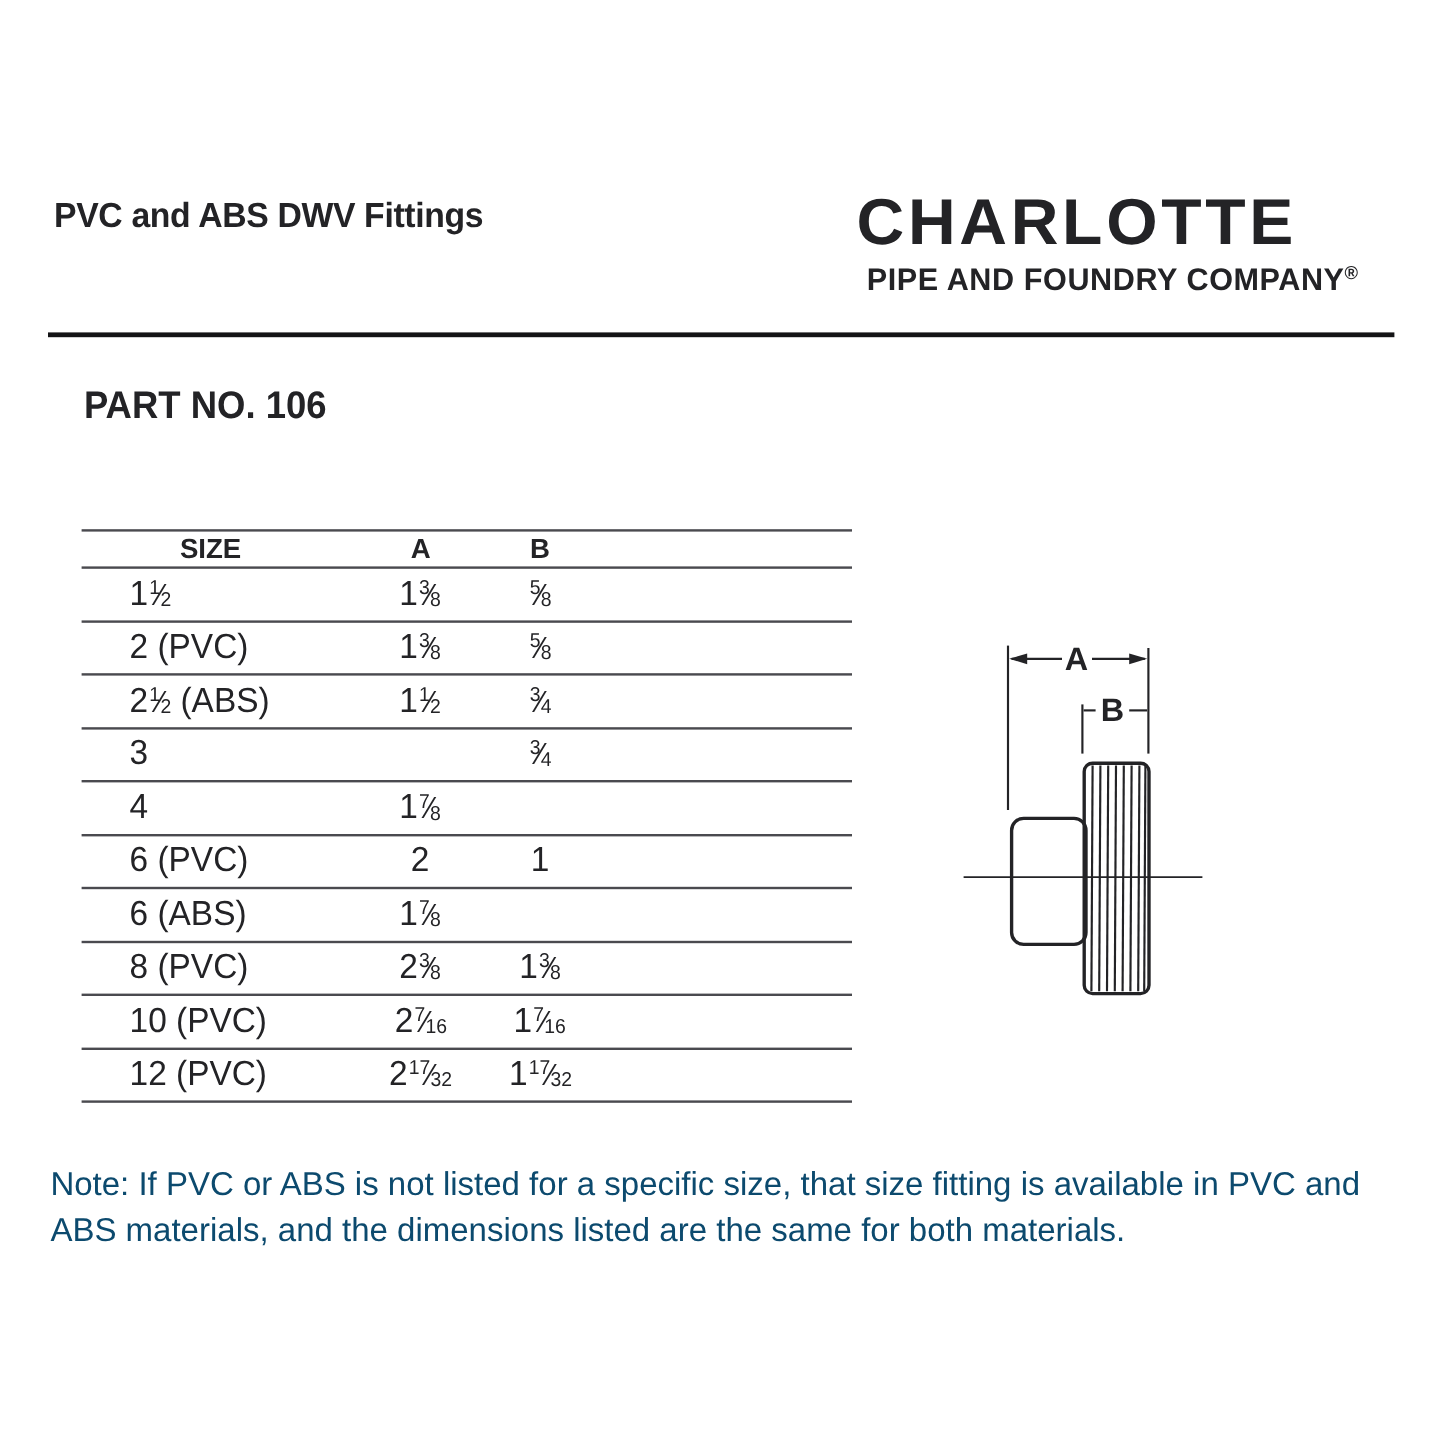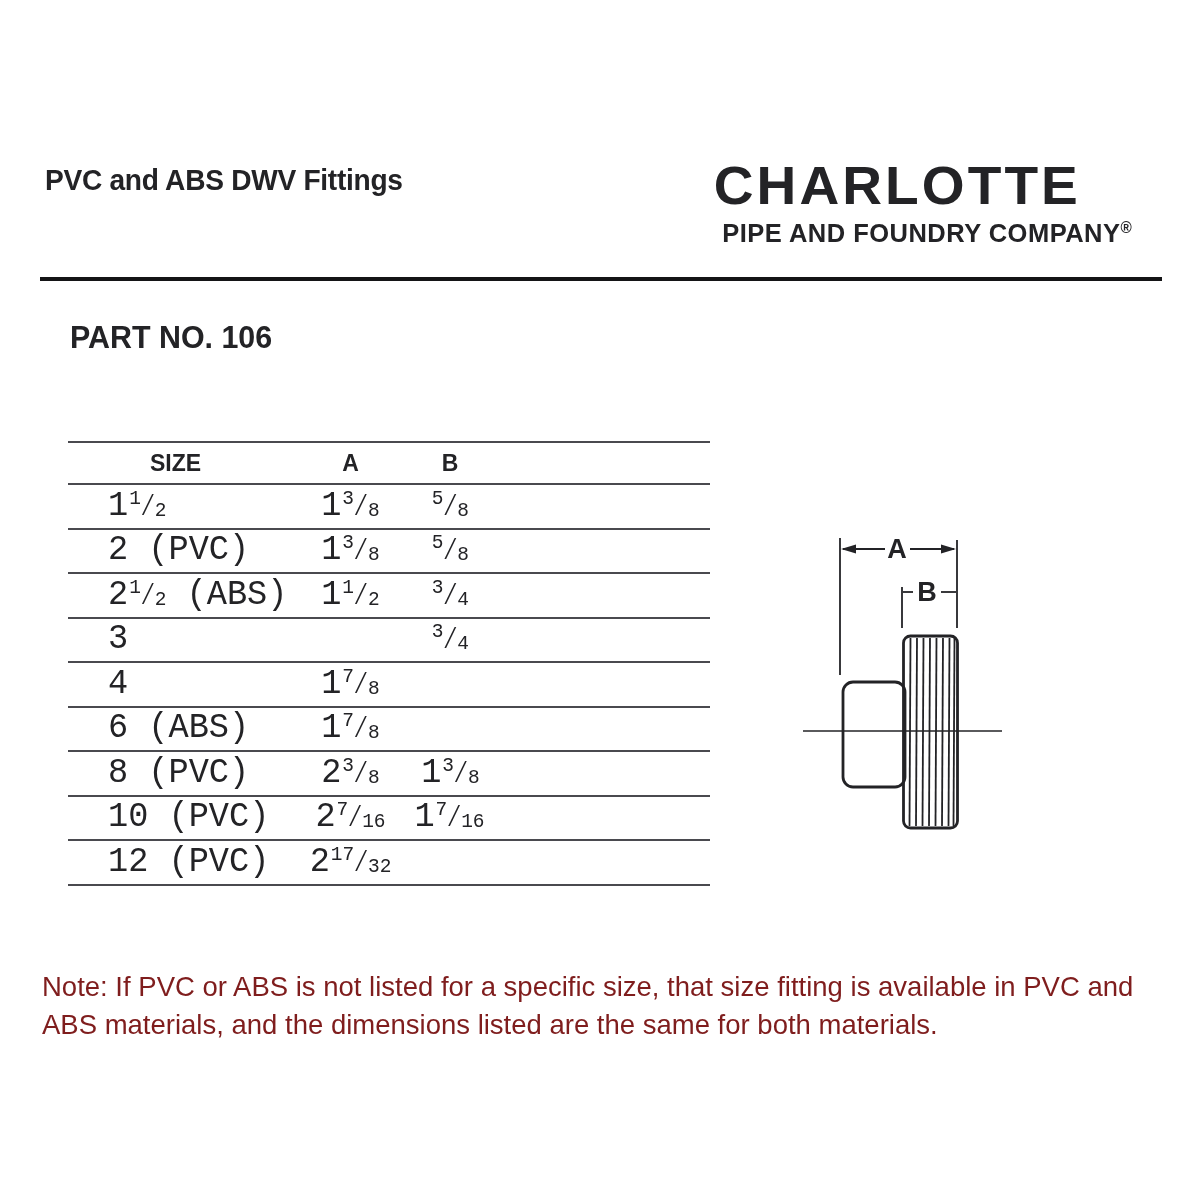--- a/index.html
+++ b/index.html
@@ -63,40 +63,40 @@
   .mpt{
     margin-top:9px;font-size:22px;font-weight:bold;line-height:1;
     transform:scaleX(.92);transform-origin:center;
   }
   
   .spec-table{
     position:absolute;left:68px;top:441px;width:642px;
     border-top:2px solid var(--line);
   }
   .thead{
-    position:relative;height:42px;
+    position:relative;height:31px;
     border-bottom:2px solid var(--line);
   }
   .trow{
     position:relative;height:44.5px;
     border-bottom:2px solid var(--line);
   }
   .cell,.hc{
     position:absolute;top:0;height:100%;
     display:flex;align-items:center;
   }
   .hc{
     justify-content:center;
     font-weight:bold;font-size:23px;
   }
   .h-size{left:40px;width:135px;}
   .c-a{left:190px;width:185px;justify-content:center;}
   .c-b{left:312px;width:140px;justify-content:center;}
   .c-size{left:40px;}
-  .cell{font-size:35px;font-weight:500;font-family:Liberation Mono, monospace;}
+  .cell{font-size:29px;font-weight:500;}
   .cv{line-height:1;white-space:nowrap;transform:scaleX(.96);transform-origin:left center;}
   .c-a .cv,.c-b .cv{transform-origin:center;}
   .cv sup{font-size:58%;vertical-align:0.55em;margin-left:1px;}
   .cv sub{font-size:58%;vertical-align:-0.06em;}
   .cv .sl{font-size:88%;margin:0 -2px;}
   
   .diagram{position:absolute;left:800px;top:525px;}
   .diagram .outline{fill:none;stroke:var(--ink);stroke-width:2.8;}
   .diagram .thread{stroke:var(--ink);stroke-width:1.8;fill:none;}
   .diagram .dim{stroke:var(--ink);stroke-width:1.8;fill:none;}
@@ -104,21 +104,21 @@
   .diagram .ah{fill:var(--ink);stroke:none;}
   .diagram text{
     font-family:"Liberation Sans","DejaVu Sans",sans-serif;
     font-size:27px;font-weight:bold;fill:var(--ink);
   }
   
   .note{
     position:absolute;left:42px;top:968px;width:1130px;
     font-size:27.5px;line-height:38px;
     white-space:pre-line;
-    color:#7f1d1d;
+    color:#0c4a6e;
   }
 </style>
 </head>
 <body>
 
 <div class="page">
 
   <div class="doc-title">PVC and ABS DWV Fittings</div>
 
   <div class="logo">
@@ -182,20 +182,31 @@
         <div class="trow">
           <span class="cell c-size">
             <span class="cv">4</span>
           </span>
           <span class="cell c-a">
             <span class="cv">1<sup>7</sup><span class="sl">⁄</span><sub>8</sub></span>
           </span>
         </div>
         <div class="trow">
           <span class="cell c-size">
+            <span class="cv">6 (PVC)</span>
+          </span>
+          <span class="cell c-a">
+            <span class="cv">2</span>
+          </span>
+          <span class="cell c-b">
+            <span class="cv">1</span>
+          </span>
+        </div>
+        <div class="trow">
+          <span class="cell c-size">
             <span class="cv">6 (ABS)</span>
           </span>
           <span class="cell c-a">
             <span class="cv">1<sup>7</sup><span class="sl">⁄</span><sub>8</sub></span>
           </span>
         </div>
         <div class="trow">
           <span class="cell c-size">
             <span class="cv">8 (PVC)</span>
           </span>
@@ -216,20 +227,23 @@
           <span class="cell c-b">
             <span class="cv">1<sup>7</sup><span class="sl">⁄</span><sub>16</sub></span>
           </span>
         </div>
         <div class="trow">
           <span class="cell c-size">
             <span class="cv">12 (PVC)</span>
           </span>
           <span class="cell c-a">
             <span class="cv">2<sup>17</sup><span class="sl">⁄</span><sub>32</sub></span>
+          </span>
+          <span class="cell c-b">
+            <span class="cv">1<sup>17</sup><span class="sl">⁄</span><sub>32</sub></span>
           </span>
         </div>
       </div>
   </div>
 
   <svg class="diagram" width="210" height="310" viewBox="0 0 210 310" xmlns="http://www.w3.org/2000/svg">
 
     <line class="dim" x1="40" y1="13" x2="40" y2="150"></line>
     <line class="dim" x1="157" y1="15" x2="157" y2="103"></line>
     <line class="dim" x1="102" y1="62" x2="102" y2="103"></line>

